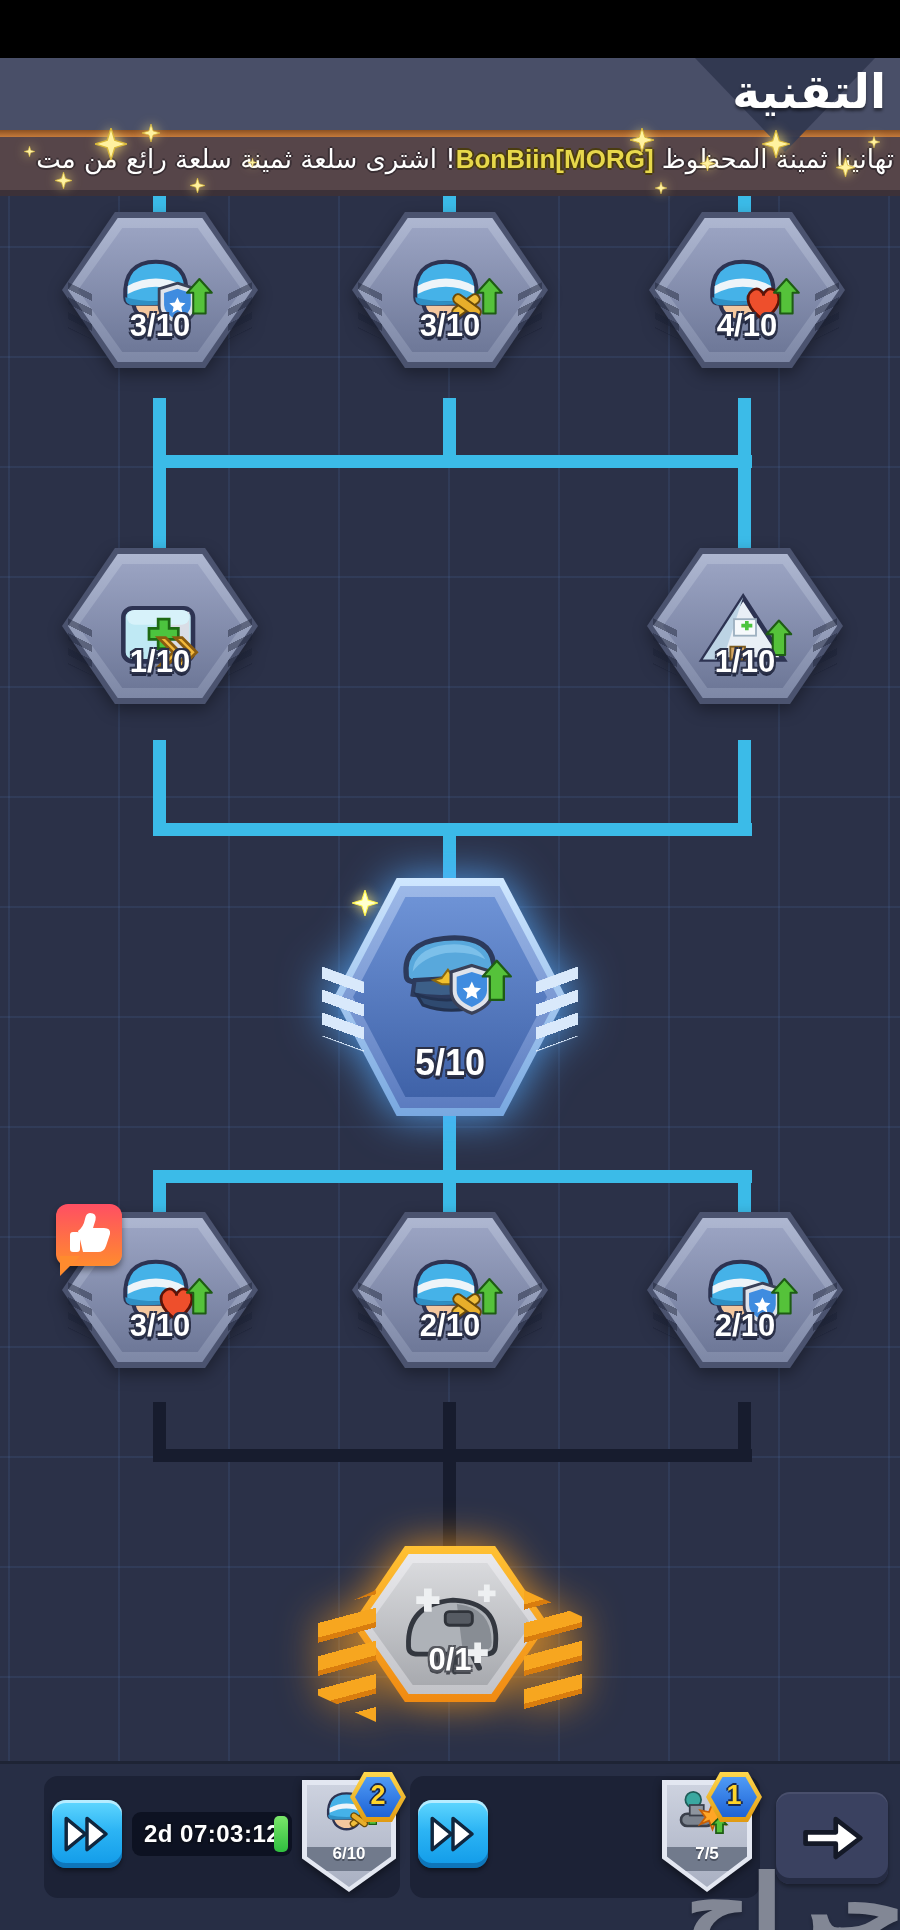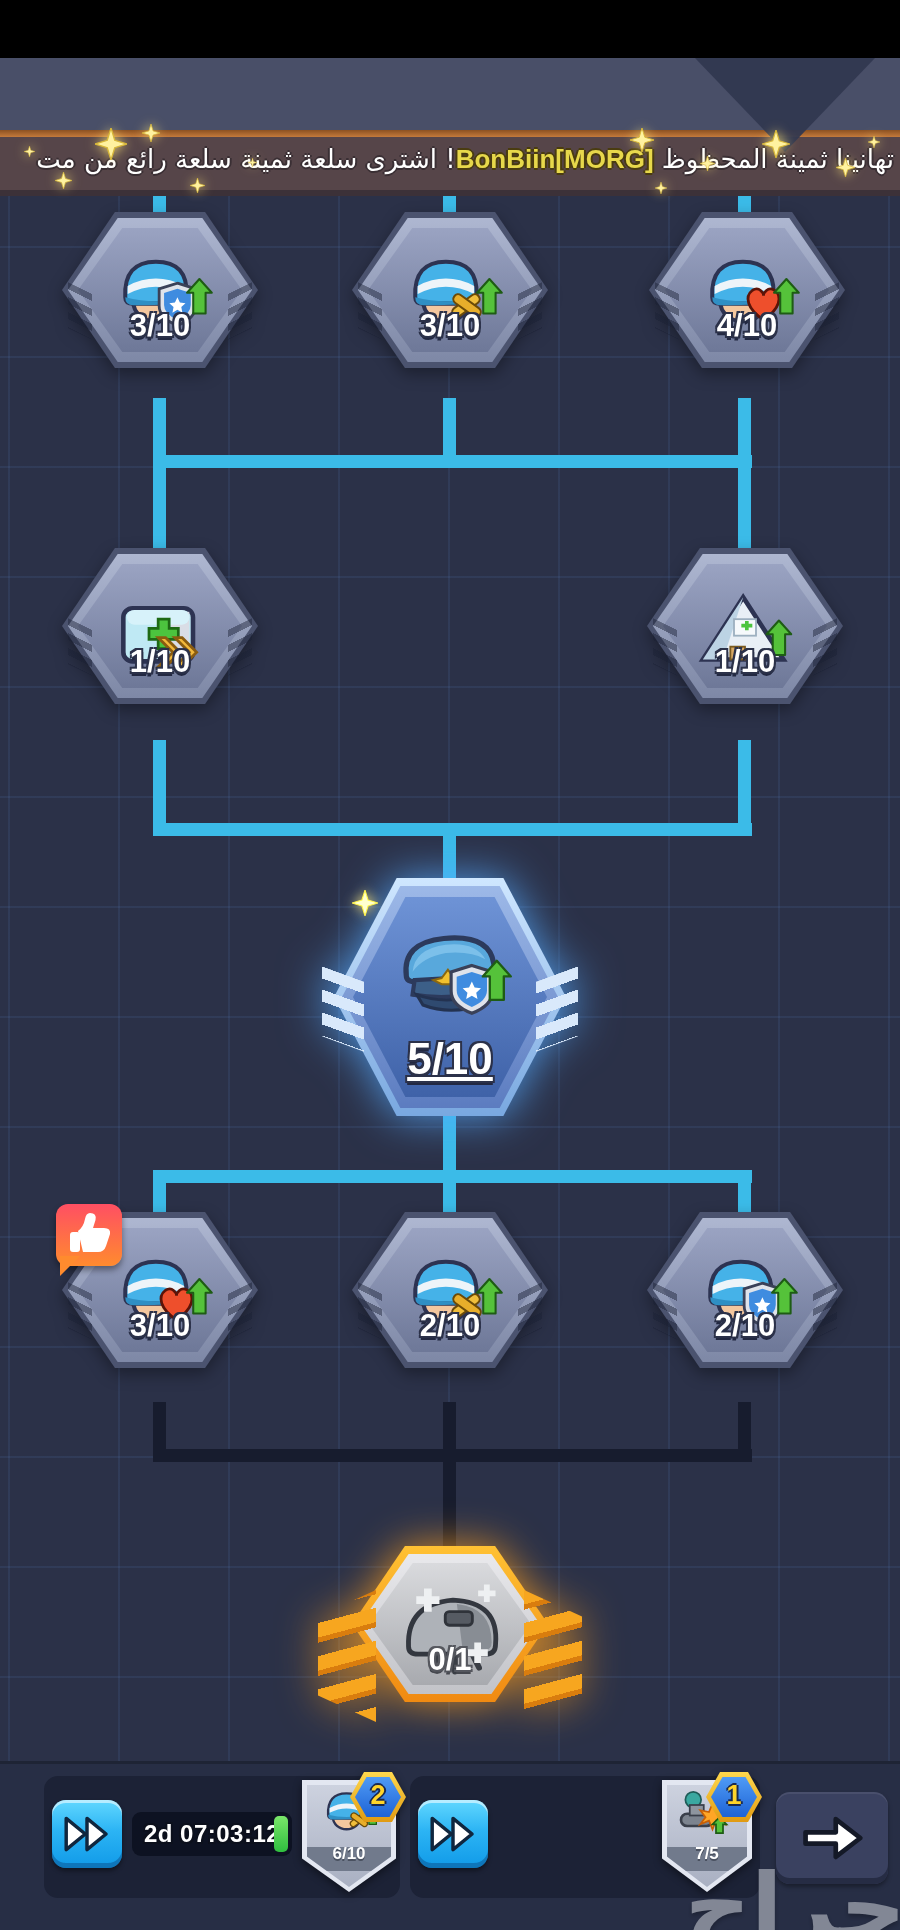--- a/index.html
+++ b/index.html
@@ -45,21 +45,21 @@
   .icon{position:absolute;left:50%;top:36px;transform:translateX(-50%);width:110px;height:96px;z-index:4;}
   .val{position:absolute;left:0;right:0;bottom:24px;text-align:center;z-index:4;
     font-weight:800;font-size:31px;color:#fff;
     text-shadow:-2px -2px 0 #2b3149,2px -2px 0 #2b3149,-2px 2px 0 #2b3149,2px 2px 0 #2b3149,0 4px 0 #222841;}
   
   .node.glow{width:232px;height:238px;filter:drop-shadow(0 0 22px rgba(85,170,255,.85));}
   .node.glow .rim{background:linear-gradient(180deg,#cfe7ff,#79a8e0);}
   .node.glow .face{inset:8px;background:linear-gradient(180deg,#9db9e8,#5c7cc0);}
   .node.glow .core{inset:19px;background:linear-gradient(180deg,#6e93d6,#3f62a8);}
   .node.glow .icon{top:48px;width:126px;height:104px;}
-  .node.glow .val{bottom:32px;font-size:44px;text-decoration:underline;}
+  .node.glow .val{bottom:32px;font-size:36px;}
   .wing{position:absolute;top:96px;width:42px;height:70px;z-index:1;
     background:repeating-linear-gradient(180deg,#d9e9fb 0 12px,transparent 12px 23px);}
   .wing.wl{left:-12px;transform:skewY(20deg);}
   .wing.wr{right:-12px;transform:skewY(-20deg);}
   
   .node.final{filter:drop-shadow(0 0 20px rgba(255,160,30,.8));}
   .node.final .rim{background:linear-gradient(180deg,#ffc133,#f08a12);}
   .node.final .face{inset:8px;background:linear-gradient(180deg,#e9e9ec,#c2c3c8);}
   .node.final .core{inset:17px;background:linear-gradient(180deg,#d9dadd,#a8aaaf);}
   .node.final .val{text-shadow:-2px -2px 0 #55575e,2px -2px 0 #55575e,-2px 2px 0 #55575e,2px 2px 0 #55575e,0 4px 0 #46484f;}
@@ -359,20 +359,21 @@
       <div class="hx core"></div>
     <div class="icon"><svg viewBox="0 0 120 100" width="116" height="98">
           <use href="#s-helmet"></use>
         </svg></div>
     <div class="val">0/1</div>
   </div>
 
   <div class="sysbar"></div>
   <div class="header"></div>
   <div class="hdr-wedge"></div>
+  <div class="title">التقنية</div>
   <div class="banner">
     <div class="strip-top"></div>
     <div class="strip-bot"></div>
   </div>
   <div class="banner-text"><span>تهانينا ثمينة المحظوظ </span><span class="banner-player">BonBiin[MORG]</span><span>! اشترى سلعة ثمينة سلعة رائع من مت</span></div>
   <svg class="star" style="left:95px;top:128px" width="32" height="32">
       <use href="#s-star4" width="32" height="32"></use>
     </svg>
   <svg class="star" style="left:142px;top:124px" width="18" height="18">
       <use href="#s-star4" width="18" height="18"></use>

